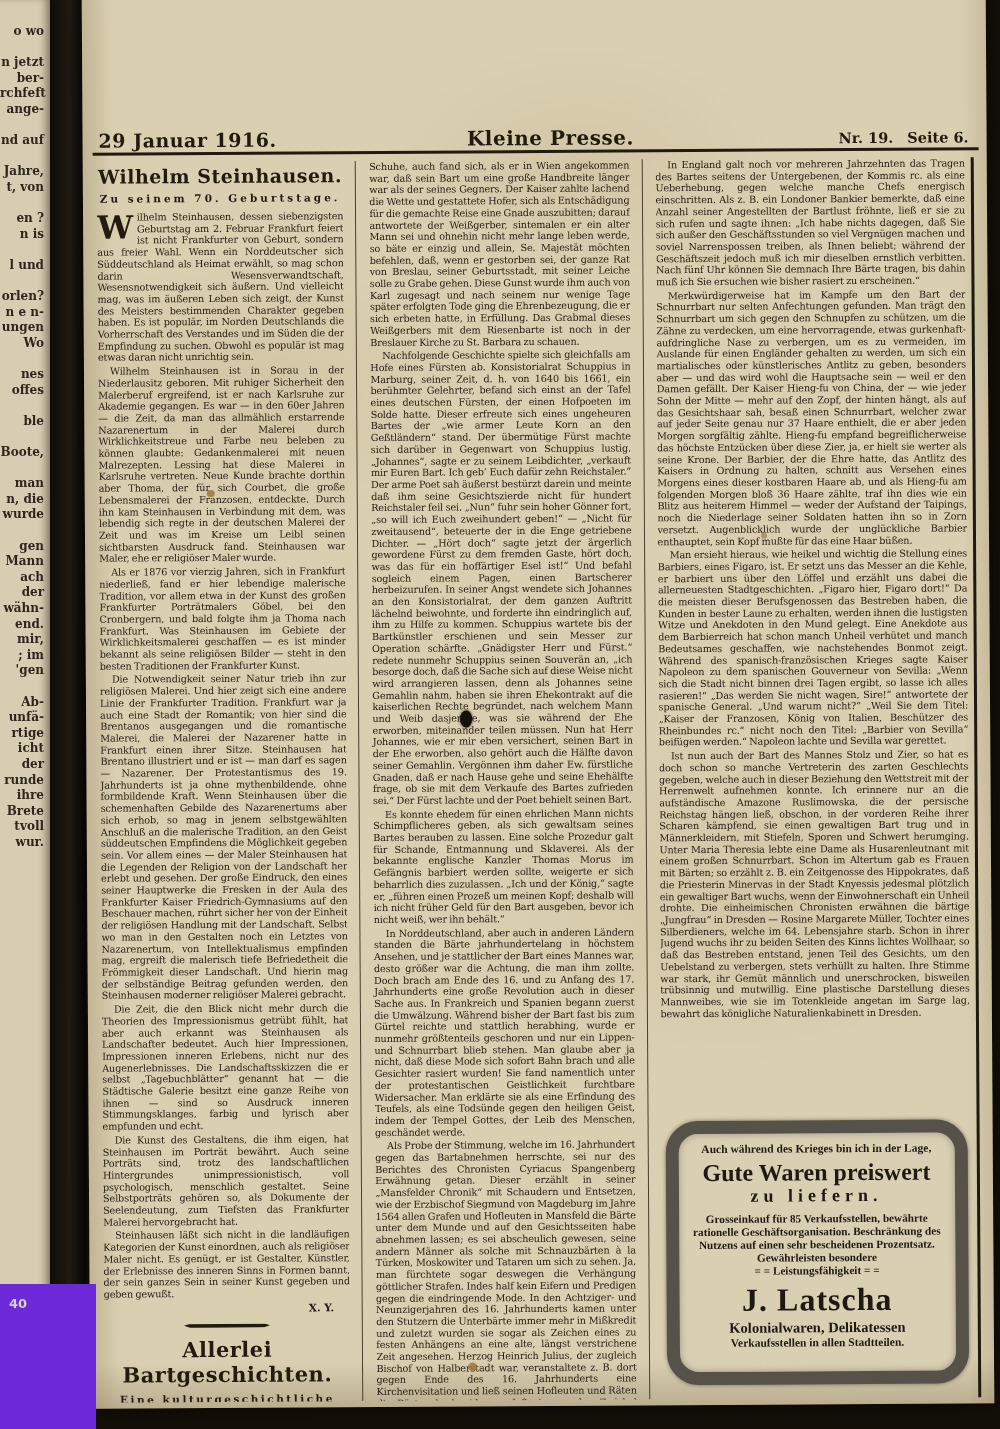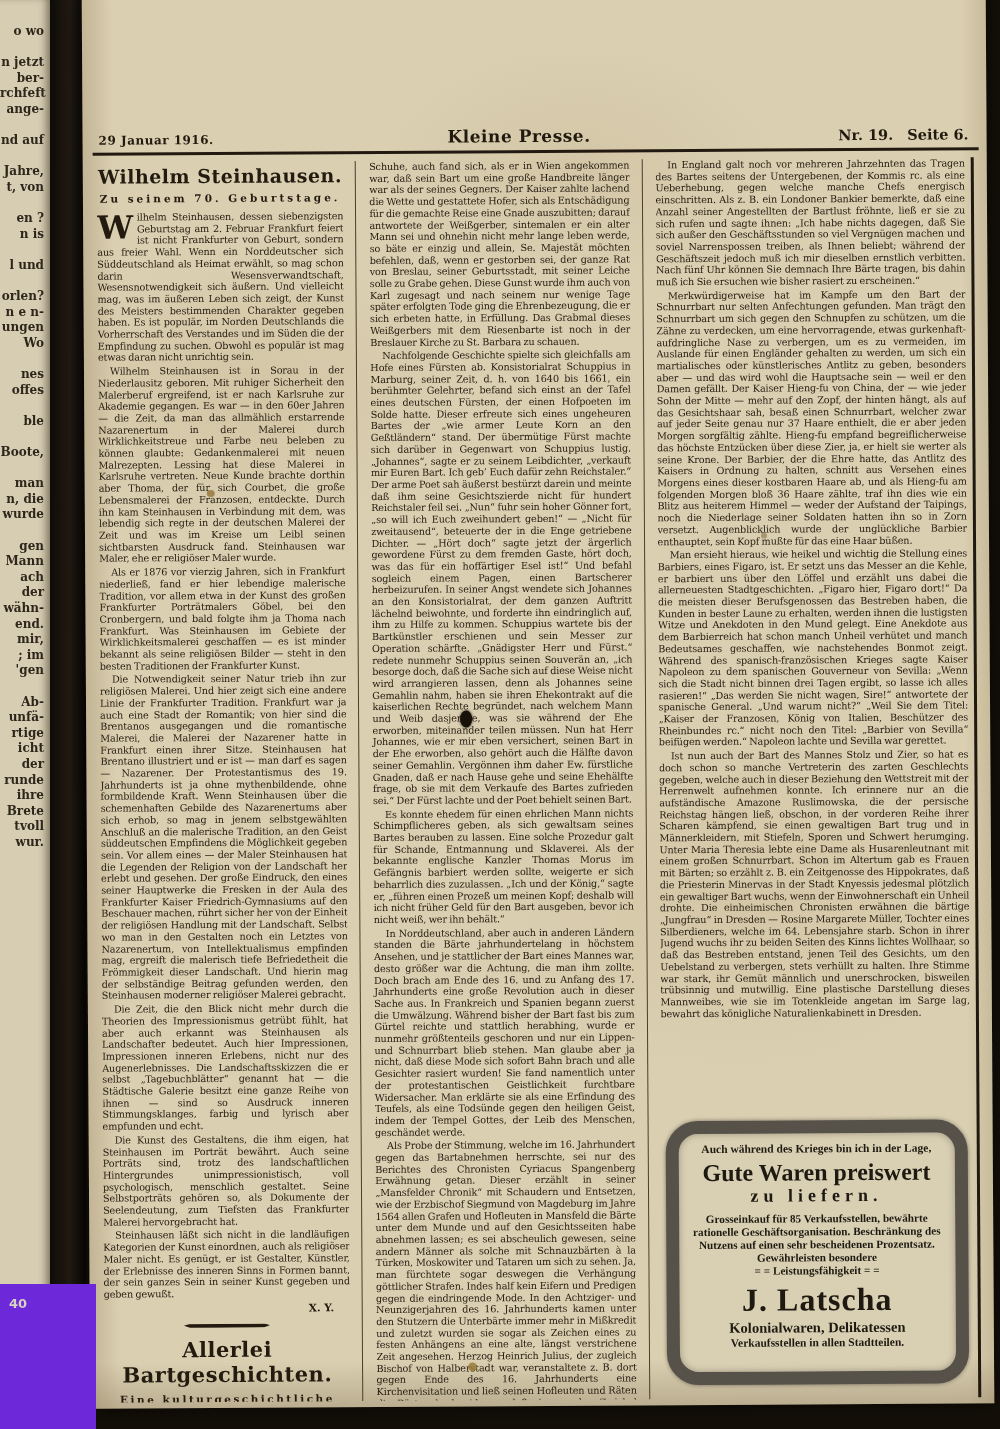--- a/index.html
+++ b/index.html
@@ -23,22 +23,22 @@
     background-image:
       linear-gradient(90deg,rgba(110,85,45,.22),rgba(0,0,0,0) 30px),
       linear-gradient(270deg,rgba(110,85,45,.16),rgba(0,0,0,0) 26px),
       linear-gradient(0deg,rgba(80,60,30,.22),rgba(0,0,0,0) 46px),
       radial-gradient(220px 140px at 18% 28%,rgba(165,140,90,.14),rgba(0,0,0,0)),
       radial-gradient(260px 180px at 72% 64%,rgba(165,140,90,.12),rgba(0,0,0,0)),
       radial-gradient(200px 120px at 55% 12%,rgba(150,125,80,.10),rgba(0,0,0,0));}
 
   .masthead{position:absolute;top:132px;left:16px;right:18px;display:flex;
     justify-content:space-between;align-items:baseline;font-weight:bold;color:#221a0f;}
-  .m-date{font-size:12px;letter-spacing:.5px;}
-  .m-title{font-size:17px;letter-spacing:.5px;}
+  .m-date{font-size:19px;letter-spacing:.5px;}
+  .m-title{font-size:20px;letter-spacing:.5px;}
   .m-issue{font-size:14.5px;}
   .m-issue span{margin-left:14px;}
   .mastrule{position:absolute;top:156px;left:10px;right:8px;height:3px;background:#221a10;}
 
   .textarea{position:absolute;top:166px;left:14px;width:877px;height:1240px;display:flex;color:#241b10;}
   .col{height:1240px;overflow:hidden;}
   .col1{width:250px;}
   .col2{width:278px;border-left:1px solid #4a3e2c;padding-left:13px;margin-left:12px;box-sizing:border-box;}
   .col3{width:337px;border-left:1px solid #4a3e2c;border-right:3px solid #201910;
     padding-left:13px;padding-right:6px;margin-left:12px;box-sizing:border-box;}

